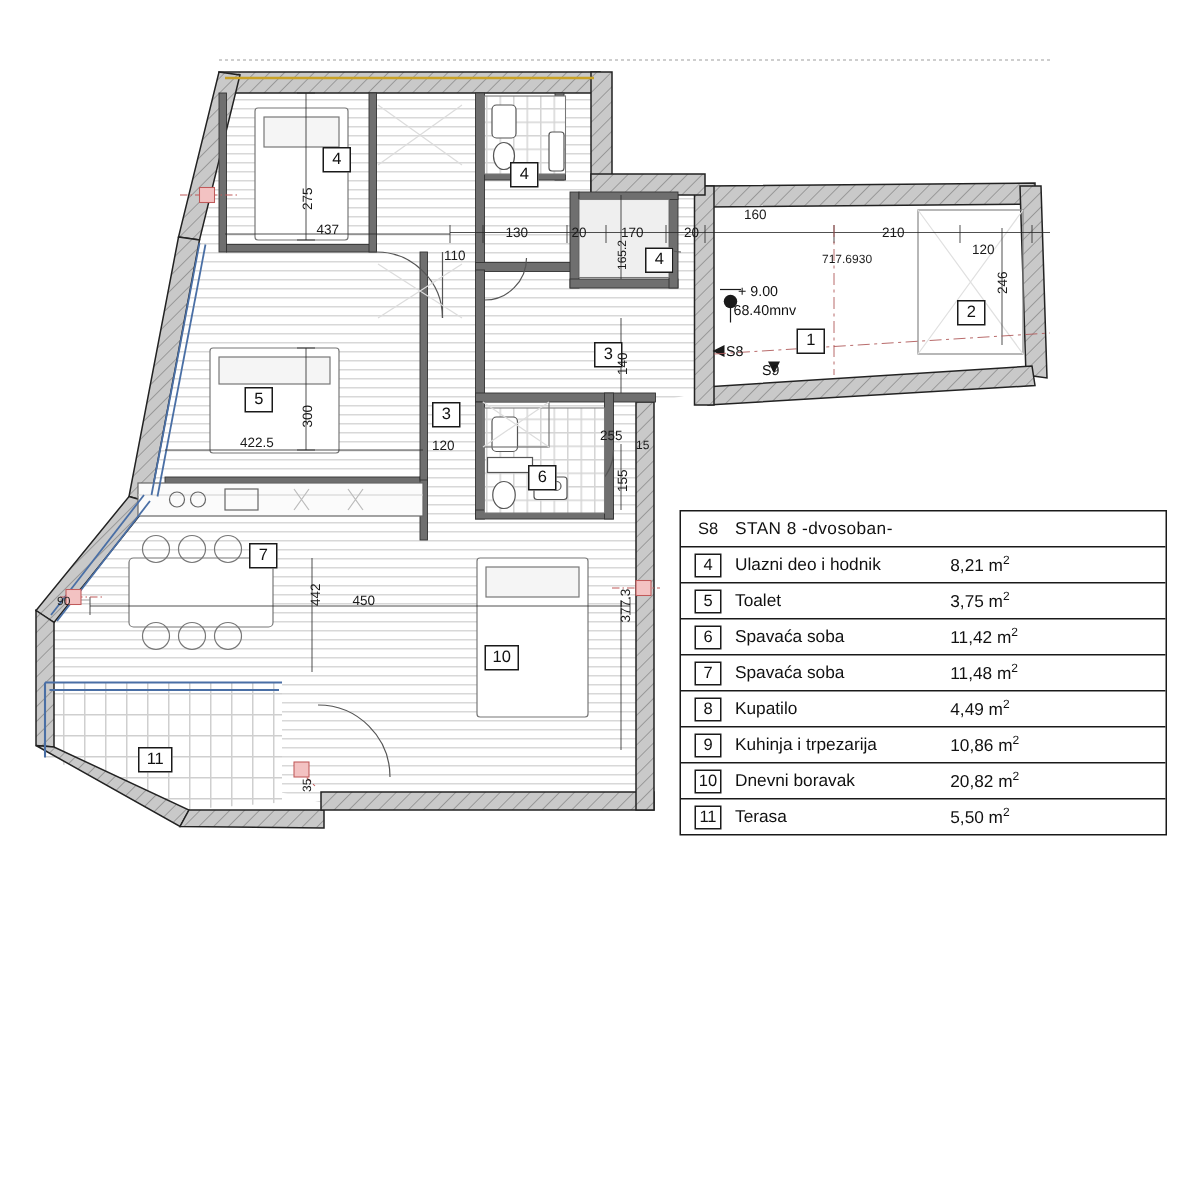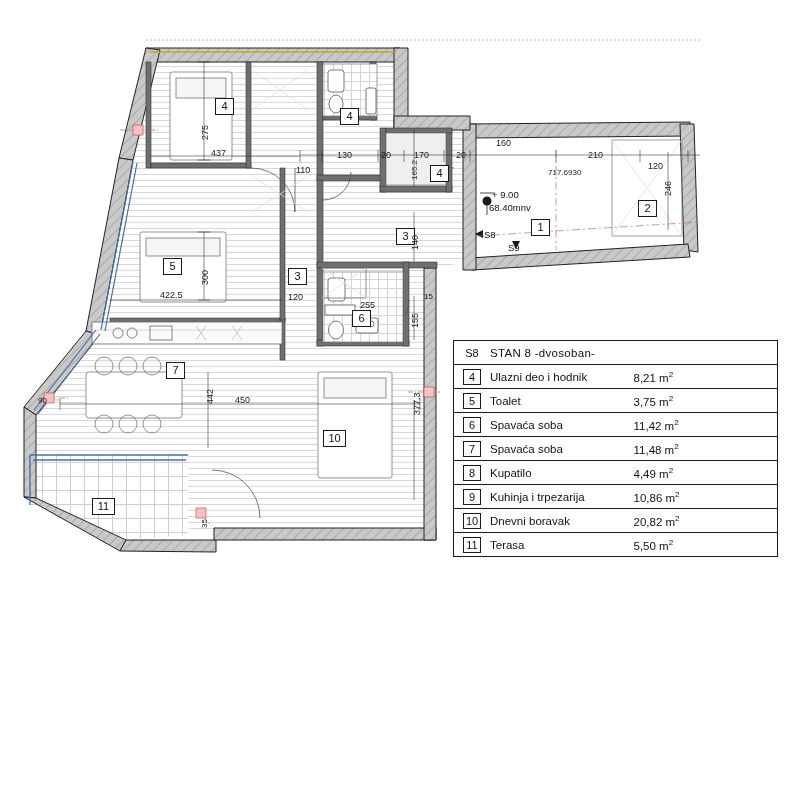--- a/index.html
+++ b/index.html
@@ -390,21 +390,21 @@
   <div class="dim" style="left:296px; top:150px;margin-top:15px;">110</div>
   <div class="dim" style="left:381px; top:150px;">20</div>
   <div class="dim" style="left:414px; top:150px;">170</div>
   <div class="dim" style="left:456px; top:150px;">20</div>
   <div class="dim" style="left:496px; top:138px;">160</div>
   <div class="dim" style="left:588px; top:150px;">210</div>
   <div class="dim" style="left:648px; top:161px;">120</div>
   <div class="dim vert small" style="left:410px; top:180px;">165.2</div>
   <div class="dim vert" style="left:663px; top:196px;">246</div>
   <div class="dim vert" style="left:410px; top:250px;">140</div>
-  <div class="dim" style="left:360px; top:300px;">255</div>
+  <div class="dim" style="left:360px; top:285px;padding-left:40px;">255</div>
   <div class="dim vert" style="left:410px; top:328px;">155</div>
   <div class="dim small" style="left:424px; top:292px;">15</div>
   <div class="dim small" style="left:548px; top:168px;">717.6930</div>
   <div class="dim small" style="left:38px;  top:396px;">90</div>
   <div class="dim small vert" style="left:200px; top:528px;">35</div>
 
   <div class="level-note" style="left:492px; top:190px;">+ 9.00</div>
   <div class="level-note" style="left:489px; top:203px;">68.40mnv</div>
   <div class="tag-txt" style="left:484px; top:229px;">S8</div>
   <div class="tag-txt" style="left:508px; top:242px;">S9</div>

